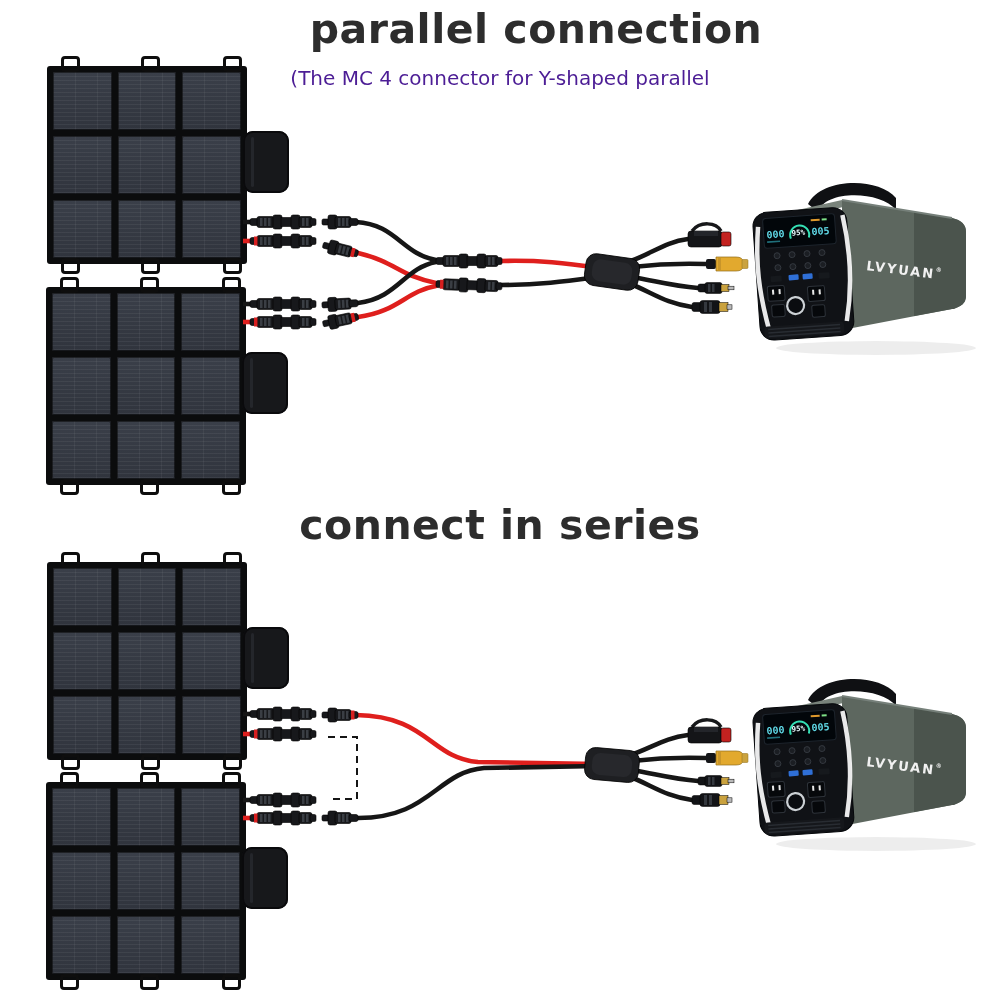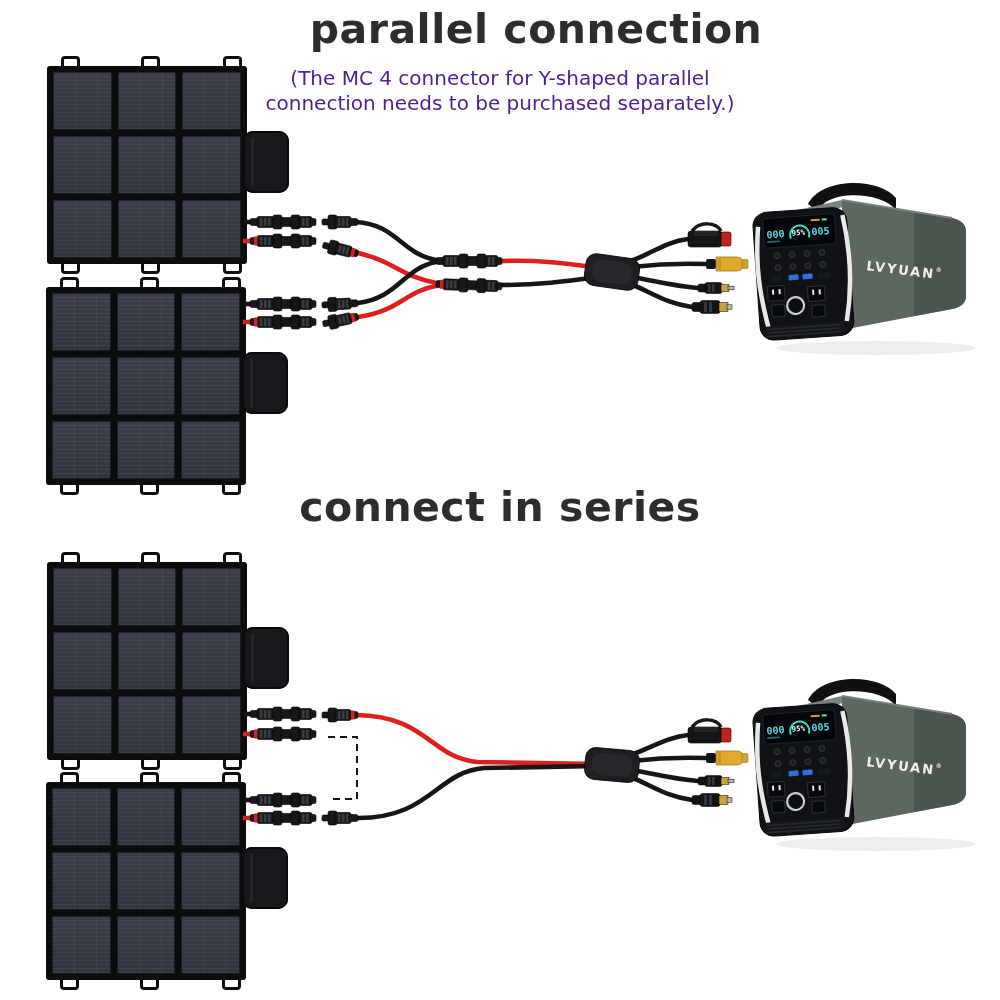--- a/index.html
+++ b/index.html
@@ -3,21 +3,21 @@
 <meta charset="utf-8">
 <style>
   html,body{margin:0;padding:0;background:#ffffff;}
   #stage{position:relative;width:1000px;height:1000px;background:#ffffff;overflow:hidden;
          font-family:"DejaVu Sans",sans-serif;}
 
   
   .title{position:absolute;left:0;width:1000px;text-align:center;
          font:700 41px/1.15 "DejaVu Sans",sans-serif;color:#2d2d2d;letter-spacing:.5px;}
   #title-parallel{top:6px;margin-left:36px;}
-  #title-series{top:484px;}
+  #title-series{top:502px;}
   .subtitle{position:absolute;left:0;top:66px;width:1000px;text-align:center;
             font:400 20px/25px "DejaVu Sans",sans-serif;color:#4c1d95;}
 
   
   .panel{position:absolute;width:200px;height:198px;background:#0b0c0d;border-radius:3px;
          padding:6px;box-sizing:border-box;}
   .cells{display:grid;width:100%;height:100%;
          grid-template-columns:repeat(3,1fr);grid-template-rows:repeat(3,1fr);gap:6px;}
   .cell{border-radius:2px;
         background:
@@ -47,21 +47,20 @@
   #station-series{left:746px;top:664px;}
 </style>
 </head>
 <body>
 
 <div id="stage">
 
   <div class="title" id="title-parallel">parallel connection</div>
   <div class="subtitle">
     <span>(The MC 4 connector for Y-shaped parallel</span><br>
-    <span>connection needs to be purchased separately.)</span>
   </div>
   <div class="title" id="title-series">connect in series</div>
 
   <div class="panel" id="panel-p1">
     <span class="loop t l1"></span>
     <span class="loop t l2"></span>
     <span class="loop t l3"></span>
     <div class="cells">
       <div class="cell"></div>
         <div class="cell"></div>

